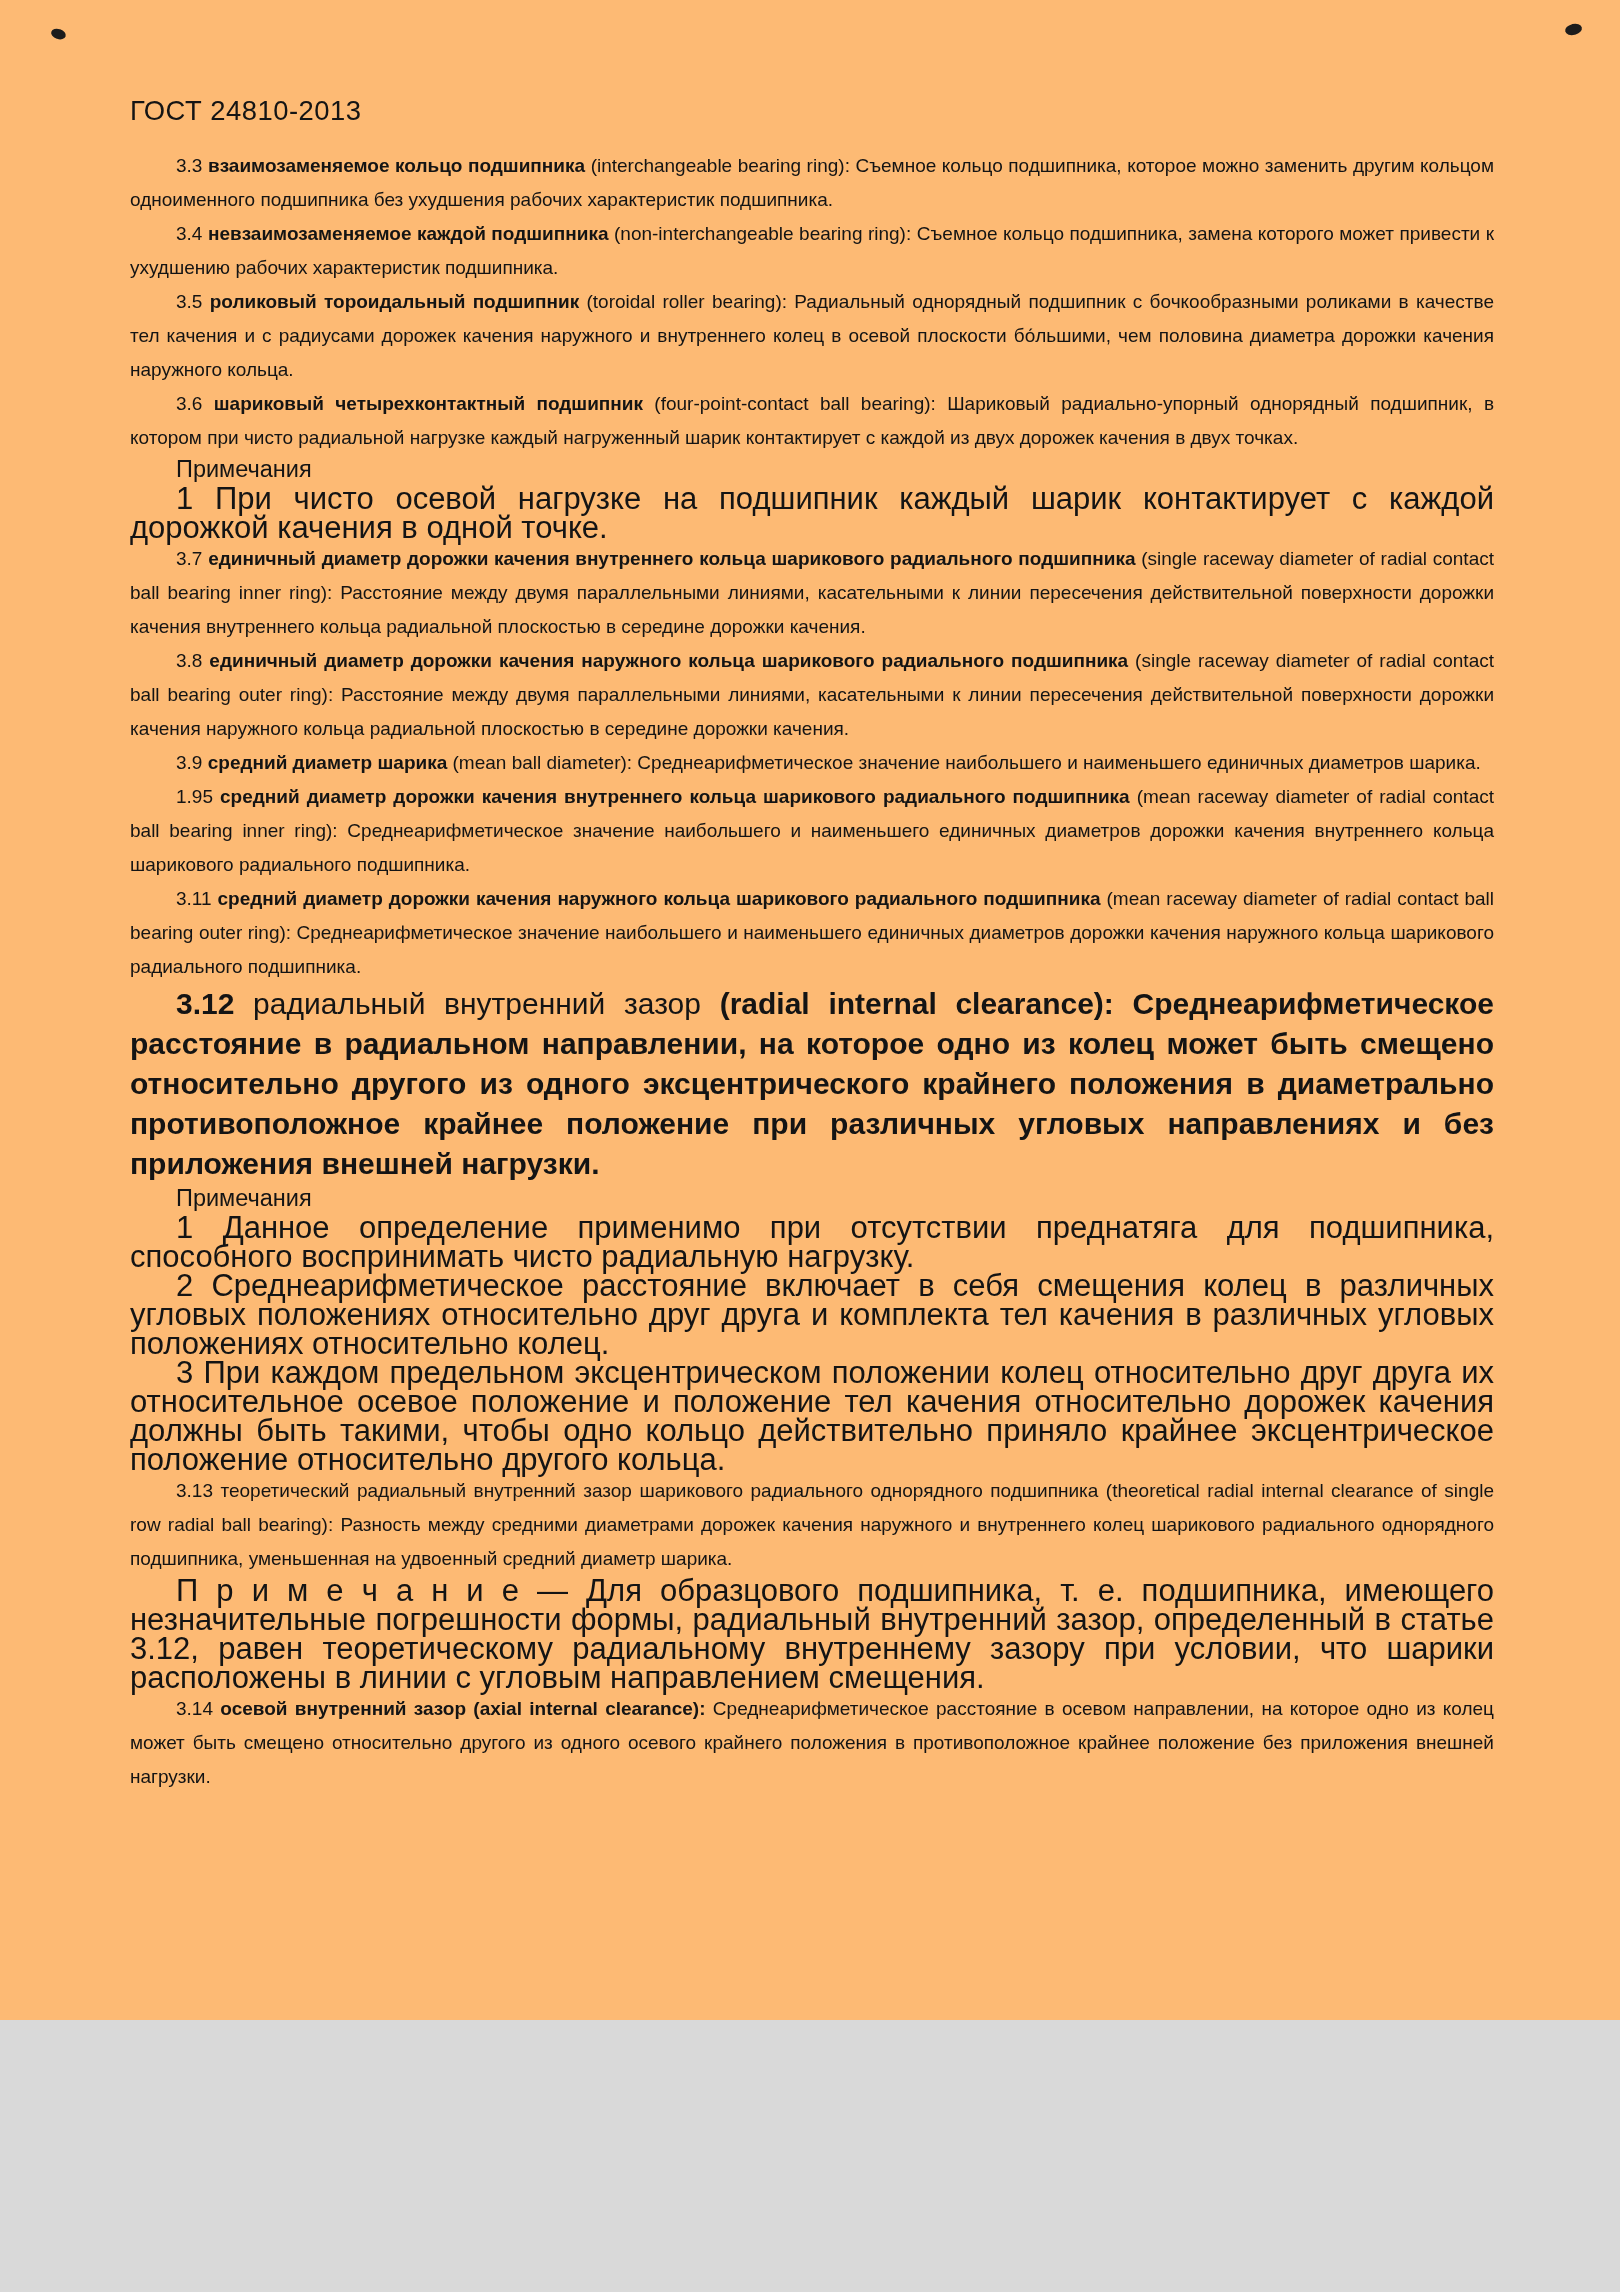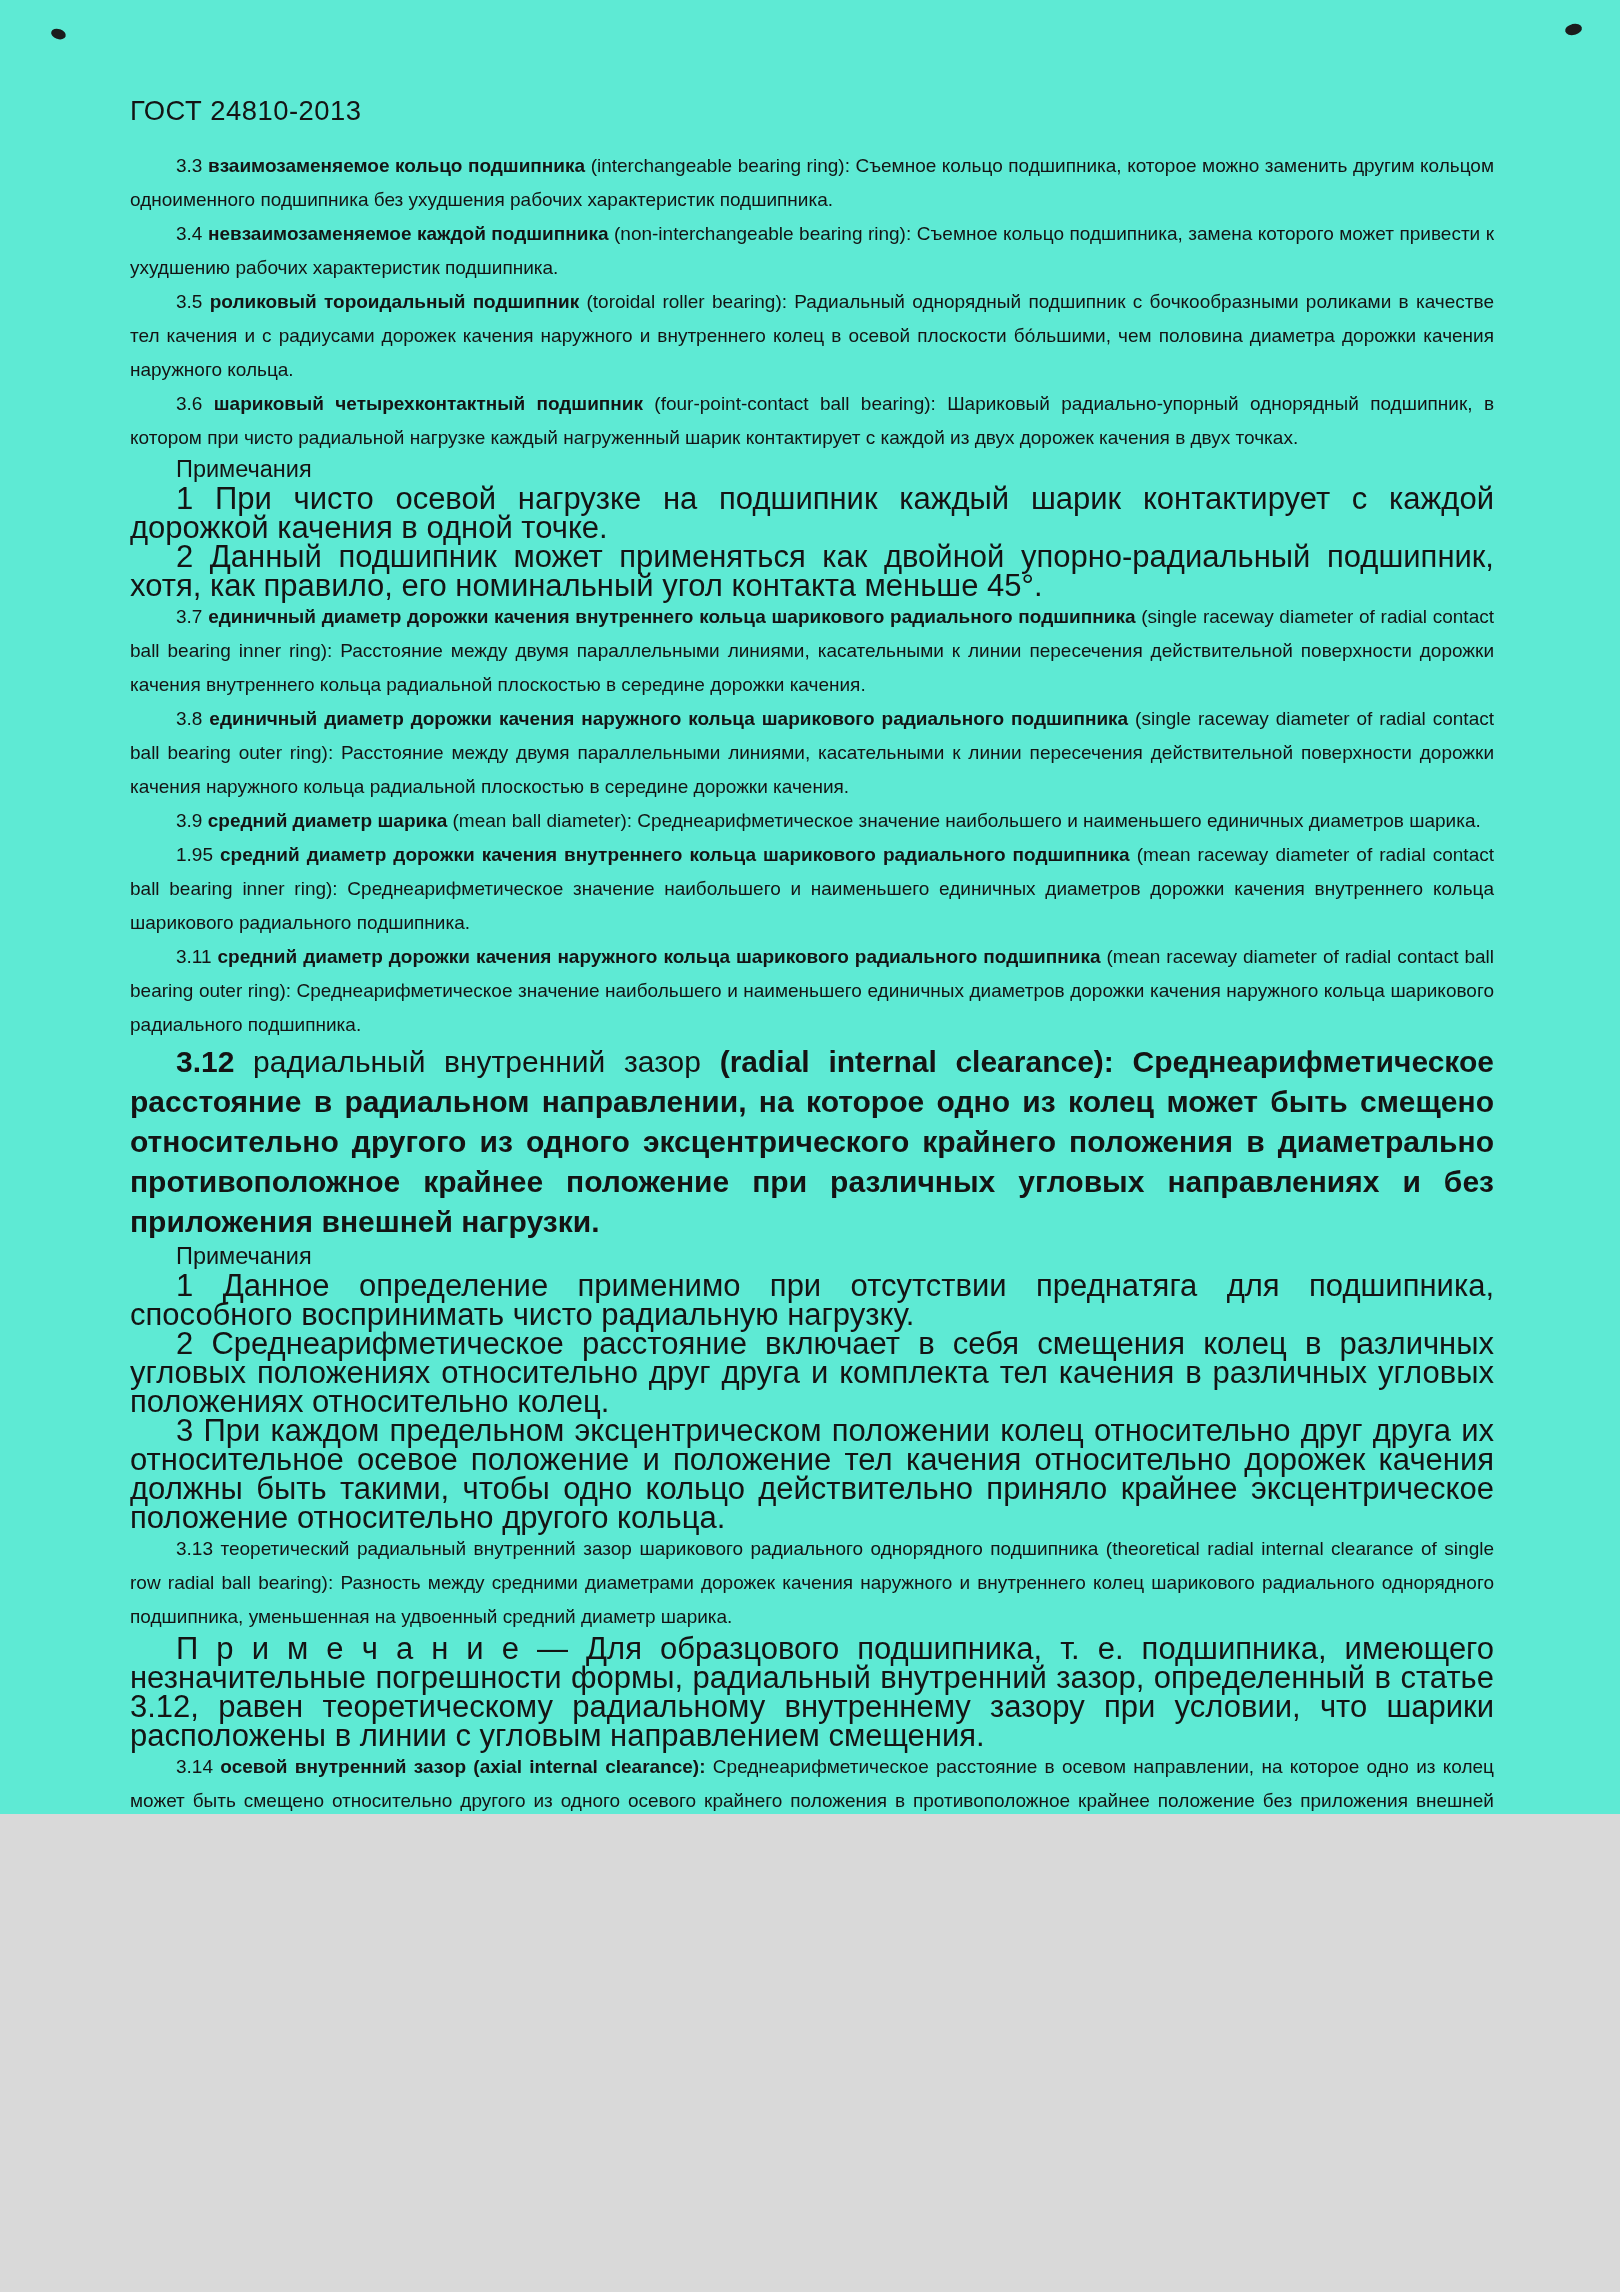--- a/index.html
+++ b/index.html
@@ -1,22 +1,22 @@
 <!DOCTYPE html>
 <html><head>
 <meta charset="utf-8">
 <style>
   * { box-sizing: border-box; }
   html, body { margin: 0; padding: 0; background: #d9d9d9; }
   .page {
     position: relative;
     width: 1620px;
-    height: 1814px;
+    height: 2020px;
     margin: 0 auto;
-    background: #5eead4;
+    background: #fdba74;
     font-family: "Liberation Sans", "DejaVu Sans", sans-serif;
     color: #141414;
     overflow: hidden;
   }
   .content {
     position: absolute;
     left: 130px;
     top: 94px;
     width: 1364px;
   }
@@ -51,21 +51,20 @@
 
   <div class="content">
     <div class="doc-header">ГОСТ 24810-2013</div>
     <div class="doc-body">
         <p class="para p-body"><span>3.3 </span><span class="bold">взаимозаменяемое кольцо подшипника</span><span> (interchangeable bearing ring): Съемное кольцо подшипника, которое можно заменить другим кольцом одноименного подшипника без ухудшения рабочих характеристик подшипника.</span></p>
         <p class="para p-body"><span>3.4 </span><span class="bold">невзаимозаменяемое каждой подшипника</span><span> (non-interchangeable bearing ring): Съемное кольцо подшипника, замена которого может привести к ухудшению рабочих характеристик подшипника.</span></p>
         <p class="para p-body"><span>3.5 </span><span class="bold">роликовый тороидальный подшипник</span><span> (toroidal roller bearing): Радиальный однорядный подшипник с бочкообразными роликами в качестве тел качения и с радиусами дорожек качения наружного и внутреннего колец в осевой плоскости бо́льшими, чем половина диаметра дорожки качения наружного кольца.</span></p>
         <p class="para p-body"><span>3.6 </span><span class="bold">шариковый четырехконтактный подшипник</span><span> (four-point-contact ball bearing): Шариковый радиально-упорный однорядный подшипник, в котором при чисто радиальной нагрузке каждый нагруженный шарик контактирует с каждой из двух дорожек качения в двух точках.</span></p>
         <p class="para p-note-label"><span>Примечания</span></p>
         <p class="para p-note"><span>1 При чисто осевой нагрузке на подшипник каждый шарик контактирует с каждой дорожкой качения в одной точке.</span></p>
-        <p class="para p-note"><span>2 Данный подшипник может применяться как двойной упорно-радиальный подшипник, хотя, как правило, его номинальный угол контакта меньше 45°.</span></p>
         <p class="para p-body"><span>3.7 </span><span class="bold">единичный диаметр дорожки качения внутреннего кольца шарикового радиального подшипника</span><span> (single raceway diameter of radial contact ball bearing inner ring): Расстояние между двумя параллельными линиями, касательными к линии пересечения действительной поверхности дорожки качения внутреннего кольца радиальной плоскостью в середине дорожки качения.</span></p>
         <p class="para p-body"><span>3.8 </span><span class="bold">единичный диаметр дорожки качения наружного кольца шарикового радиального подшипника</span><span> (single raceway diameter of radial contact ball bearing outer ring): Расстояние между двумя параллельными линиями, касательными к линии пересечения действительной поверхности дорожки качения наружного кольца радиальной плоскостью в середине дорожки качения.</span></p>
         <p class="para p-body"><span>3.9 </span><span class="bold">средний диаметр шарика</span><span> (mean ball diameter): Среднеарифметическое значение наибольшего и наименьшего единичных диаметров шарика.</span></p>
         <p class="para p-body"><span>1.95 </span><span class="bold">средний диаметр дорожки качения внутреннего кольца шарикового радиального подшипника</span><span> (mean raceway diameter of radial contact ball bearing inner ring): Среднеарифметическое значение наибольшего и наименьшего единичных диаметров дорожки качения внутреннего кольца шарикового радиального подшипника.</span></p>
         <p class="para p-body"><span>3.11 </span><span class="bold">средний диаметр дорожки качения наружного кольца шарикового радиального подшипника</span><span> (mean raceway diameter of radial contact ball bearing outer ring): Среднеарифметическое значение наибольшего и наименьшего единичных диаметров дорожки качения наружного кольца шарикового радиального подшипника.</span></p>
         <p class="para p-big"><span class="bold">3.12</span><span> радиальный внутренний зазор </span><span class="bold">(radial internal clearance): Среднеарифметическое расстояние в радиальном направлении, на которое одно из колец может быть смещено относительно другого из одного эксцентрического крайнего положения в диаметрально противоположное крайнее положение при различных угловых направлениях и без приложения внешней нагрузки.</span></p>
         <p class="para p-note-label"><span>Примечания</span></p>
         <p class="para p-note"><span>1 Данное определение применимо при отсутствии преднатяга для подшипника, способного воспринимать чисто радиальную нагрузку.</span></p>
         <p class="para p-note"><span>2 Среднеарифметическое расстояние включает в себя смещения колец в различных угловых положениях относительно друг друга и комплекта тел качения в различных угловых положениях относительно колец.</span></p>
         <p class="para p-note"><span>3 При каждом предельном эксцентрическом положении колец относительно друг друга их относительное осевое положение и положение тел качения относительно дорожек качения должны быть такими, чтобы одно кольцо действительно приняло крайнее эксцентрическое положение относительно другого кольца.</span></p>

